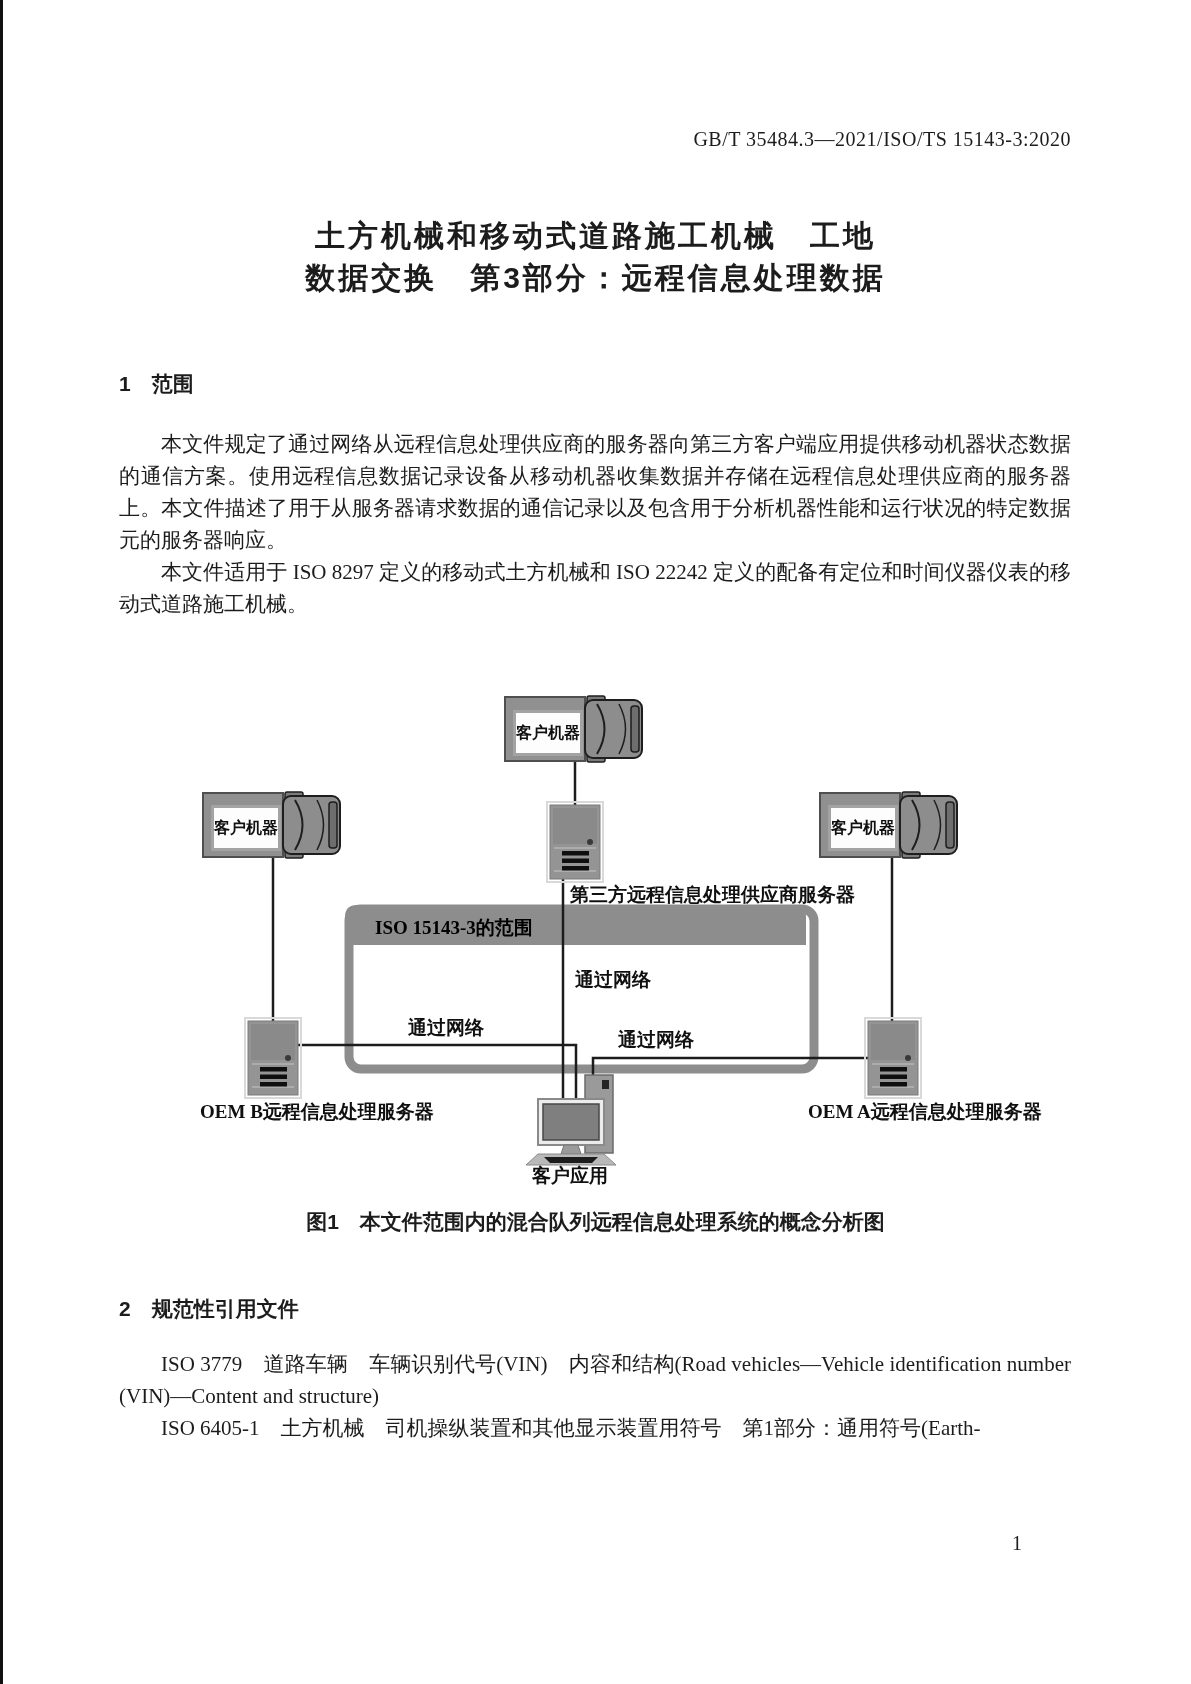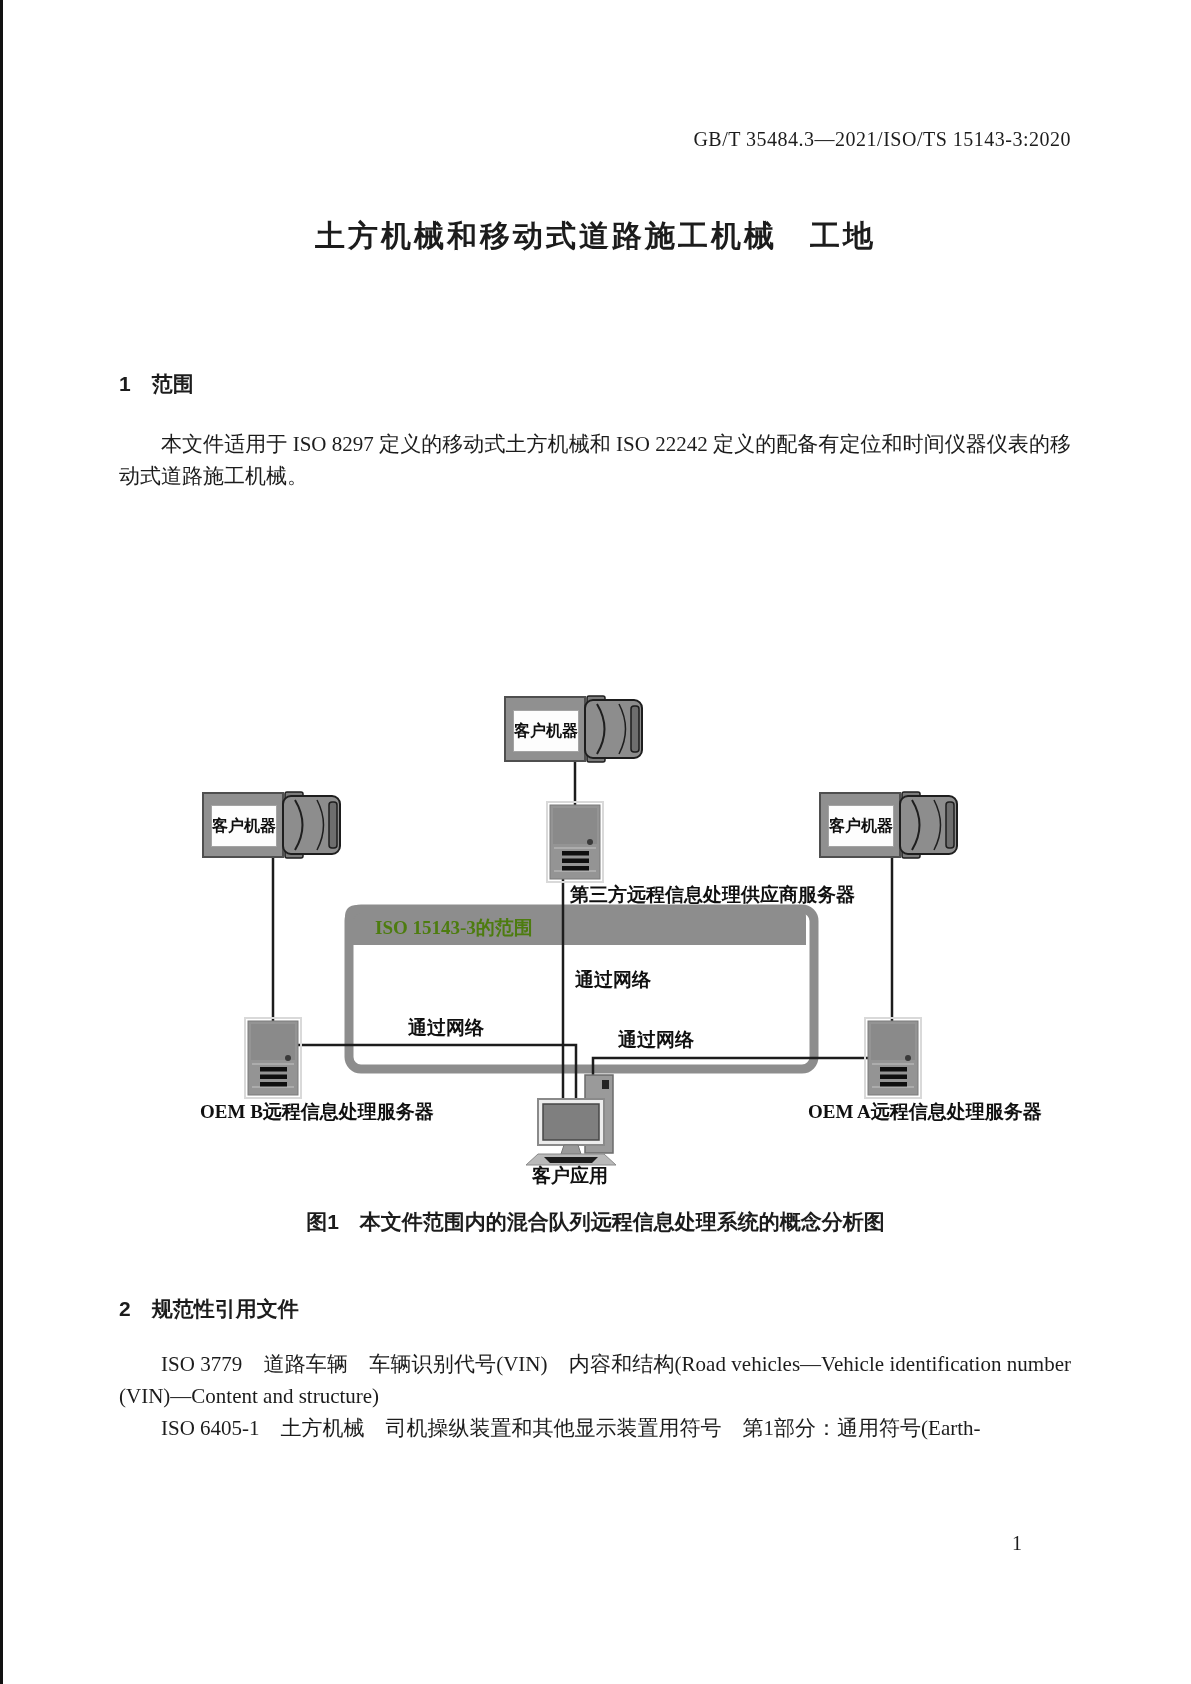--- a/index.html
+++ b/index.html
@@ -16,42 +16,44 @@
     font-family:"Liberation Sans","DejaVu Sans",sans-serif;font-weight:bold;
     font-size:30px;line-height:42px;letter-spacing:3px;}
   .sec-head{left:119px;font-family:"Liberation Sans","DejaVu Sans",sans-serif;
     font-weight:bold;font-size:21px;}
   .body-block{left:119px;width:952px;font-size:21px;line-height:32px;text-align:justify;}
   .body-block p{margin:0;text-indent:2em;}
   .fig{left:120px;top:695px;width:950px;height:500px;}
   .fig svg{position:absolute;left:0;top:0;}
   .fig-label{position:absolute;font-weight:bold;color:#101010;white-space:nowrap;
     font-family:"Liberation Serif","DejaVu Serif",serif;}
-  .machine-label{width:64px;height:40px;background:#fdfdfd;border:1px solid #a3a3a3;
+  .machine-label{width:64px;height:40px;background:#fdfdfd;border:3px solid #a3a3a3;
     display:flex;align-items:center;justify-content:center;font-size:16px;}
   .lbl19{font-size:19px;}
-  .band-label{font-size:19px;color:#4d7c0f;}
+  .band-label{font-size:19px;color:#000000;}
   .caption{top:1208px;left:0;width:1191px;text-align:center;
     font-family:"Liberation Sans","DejaVu Sans",sans-serif;font-weight:bold;font-size:21px;}
   .page-num{top:1532px;left:1012px;font-size:20px;}
 </style>
 </head>
 <body>
 
 <div class="abs edge"></div>
 
 <div class="abs doc-code">GB/T 35484.3—2021/ISO/TS 15143-3:2020</div>
 
 <div class="abs doc-title">
   <div>土方机械和移动式道路施工机械　工地</div>
+  <div>数据交换　第3部分：远程信息处理数据</div>
 </div>
 
 <div class="abs sec-head" style="top:370px;">1　范围</div>
 
 <div class="abs body-block" style="top:428px;">
+  <p>本文件规定了通过网络从远程信息处理供应商的服务器向第三方客户端应用提供移动机器状态数据的通信方案。使用远程信息数据记录设备从移动机器收集数据并存储在远程信息处理供应商的服务器上。本文件描述了用于从服务器请求数据的通信记录以及包含用于分析机器性能和运行状况的特定数据元的服务器响应。</p>
   <p>本文件适用于 ISO 8297 定义的移动式土方机械和 ISO 22242 定义的配备有定位和时间仪器仪表的移动式道路施工机械。</p>
 </div>
 
 <div class="abs fig">
   <svg width="950" height="500" viewBox="0 0 950 500">
     <defs>
       <g id="truck">
         <rect x="0" y="0" width="80" height="64" fill="#909090" stroke="#4f4f4f" stroke-width="2"></rect>
         <g transform="translate(80,0)">
           <rect x="2" y="-1" width="18" height="9" rx="2" fill="#7c7c7c" stroke="#1e1e1e" stroke-width="1.5"></rect>

